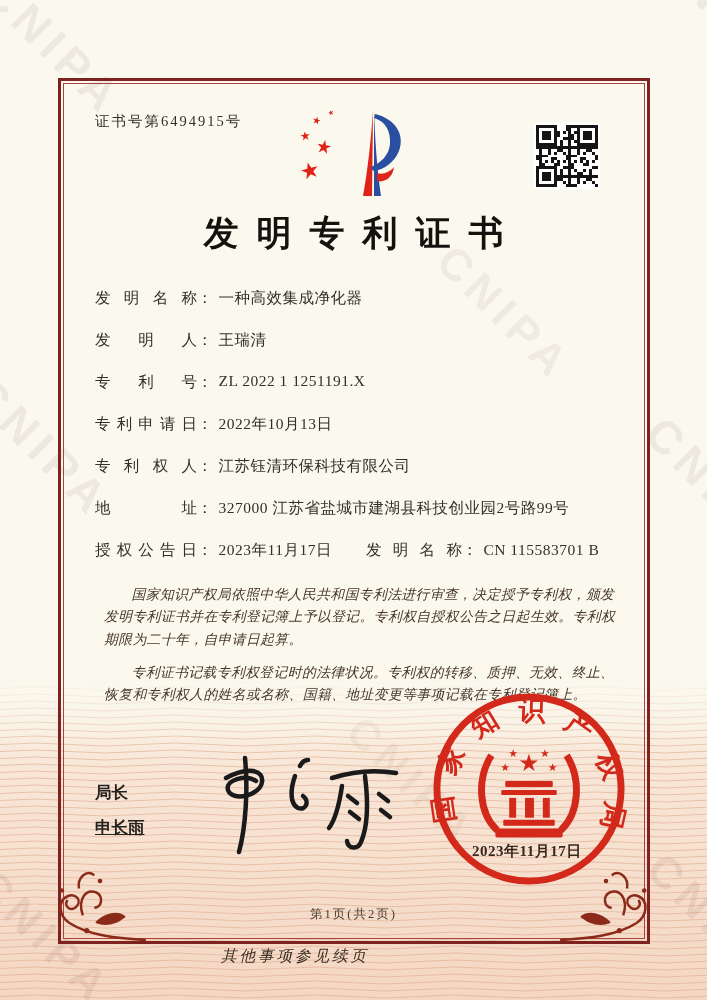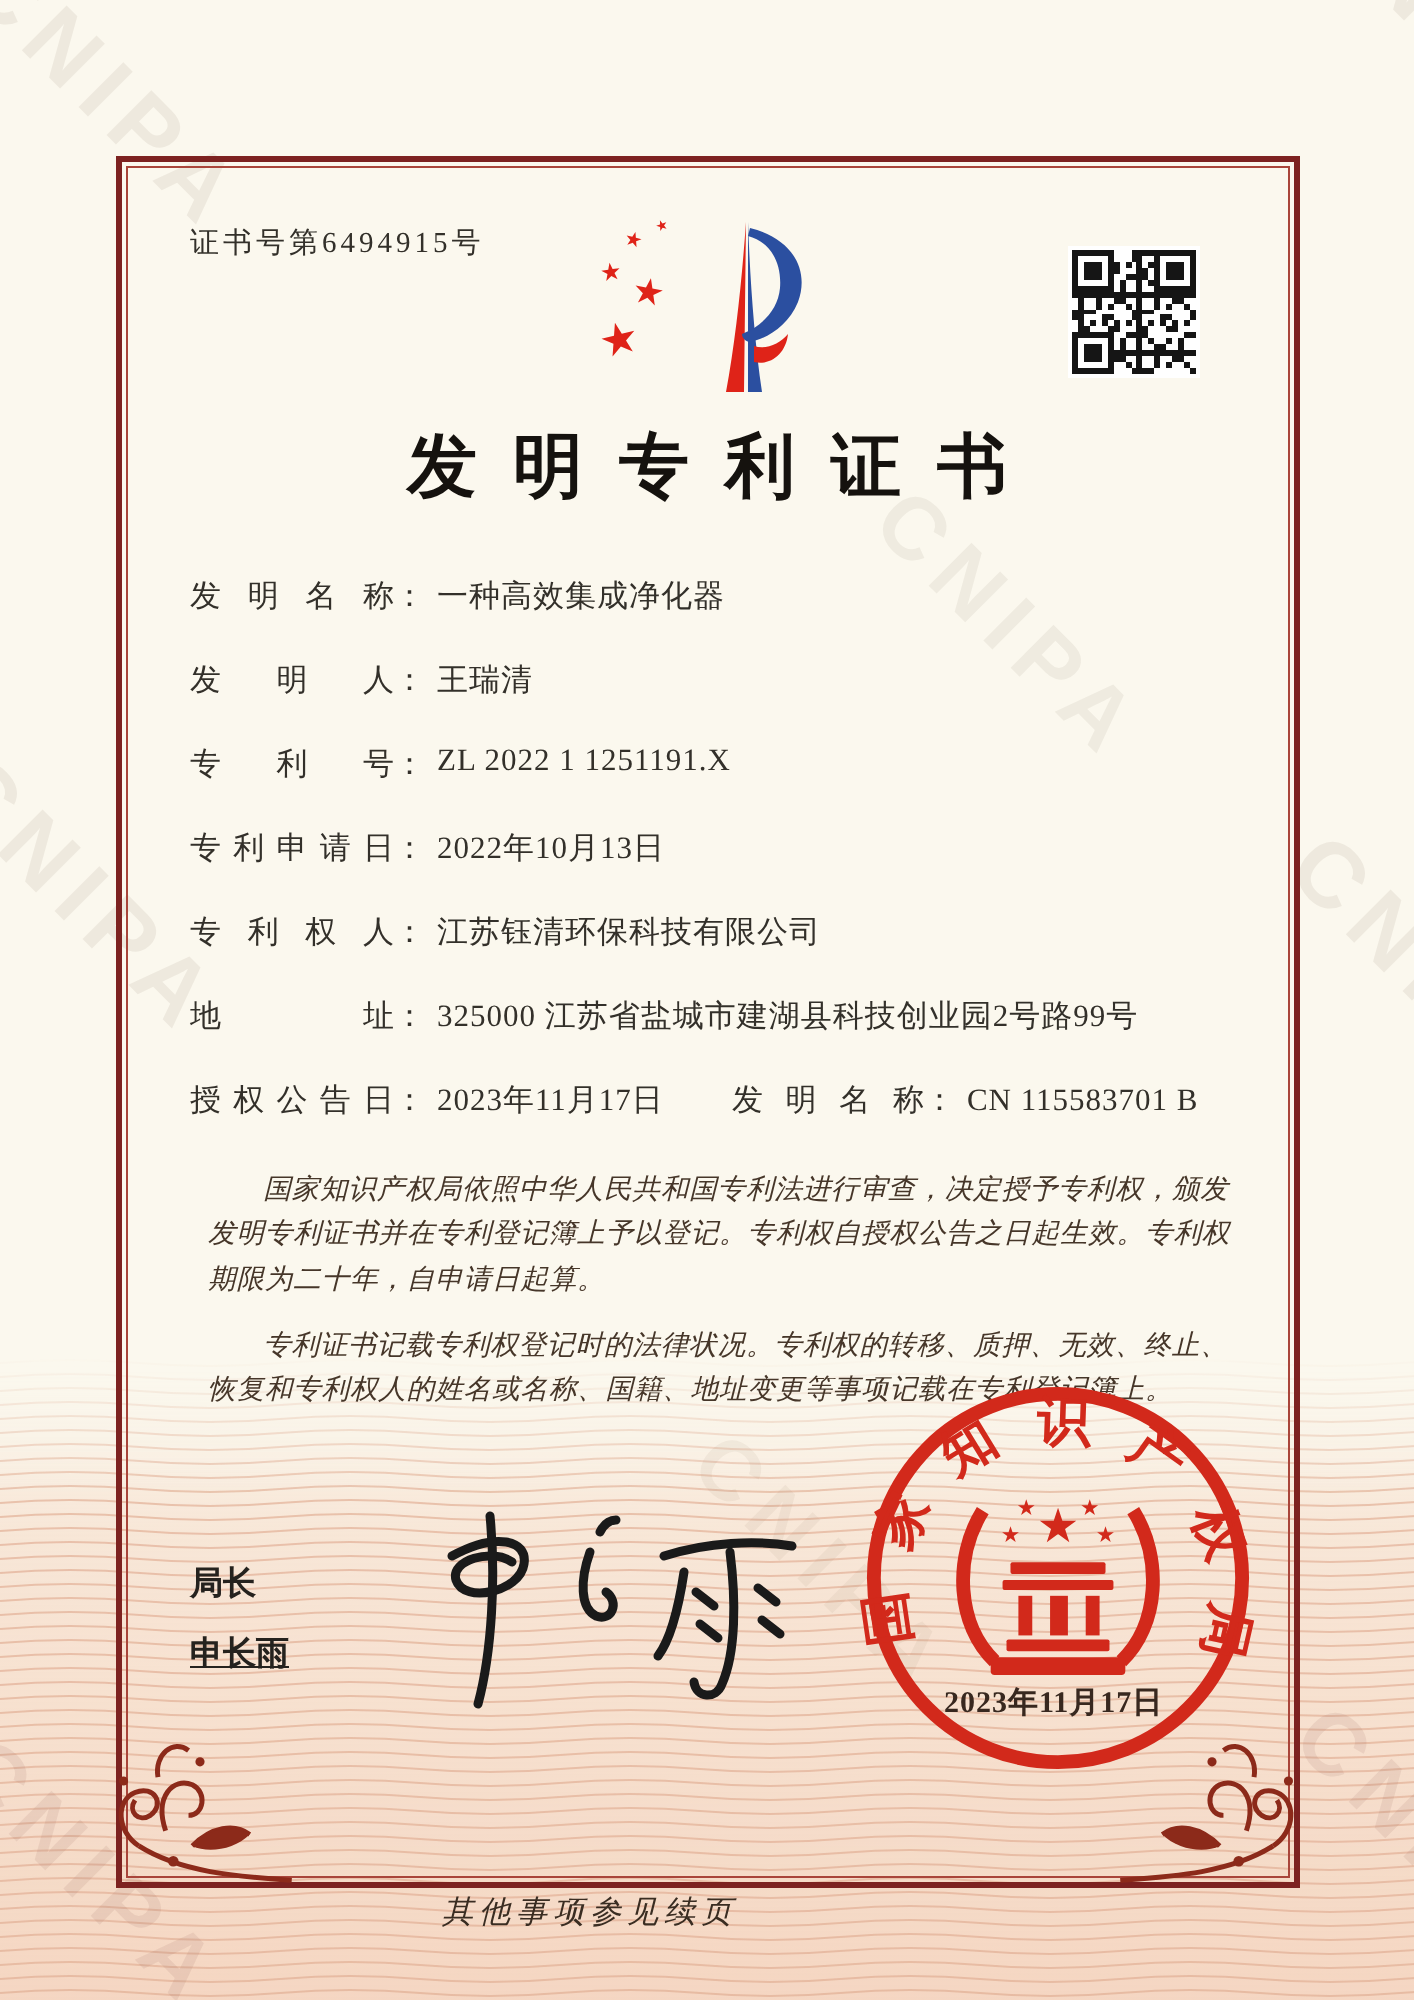--- a/index.html
+++ b/index.html
@@ -601,21 +601,21 @@
           <span class="fvalue">2022年10月13日</span>
       </div>
       <div class="frow">
         <span class="flabel">专利权人</span>
           <span class="fcolon">：</span>
           <span class="fvalue">江苏钰清环保科技有限公司</span>
       </div>
       <div class="frow">
         <span class="flabel">地址</span>
           <span class="fcolon">：</span>
-          <span class="fvalue">325000 江苏省盐城市建湖县科技创业园2号路99号</span>
+          <span class="fvalue">327000 江苏省盐城市建湖县科技创业园2号路99号</span>
       </div>
       <div class="frow">
         <span class="flabel">授权公告日</span>
           <span class="fcolon">：</span>
           <span class="fvalue">2023年11月17日</span>
         <span class="pair2">
           <span class="flabel">发明名称</span><span class="fcolon">：</span><span class="fvalue">CN 115583701 B</span>
         </span>
       </div>
     </div>
@@ -699,16 +699,17 @@
         <path d="M46,68 C56,58 68,56 76,62"></path>
       </g>
       <g fill="#8c2a1a">
         <path d="M46,68 C56,58 68,56 76,62 C68,70 54,72 46,68 Z"></path>
         <circle cx="10" cy="34" r="2.4"></circle>
         <circle cx="50" cy="24" r="2.4"></circle>
         <circle cx="36" cy="76" r="2.8"></circle>
       </g>
     </svg>
 
+    <div class="footer-page">第1页(共2页)</div>
     <div class="footer-note">其他事项参见续页</div>
 
   </div>
 </div>
 
 </body></html>

